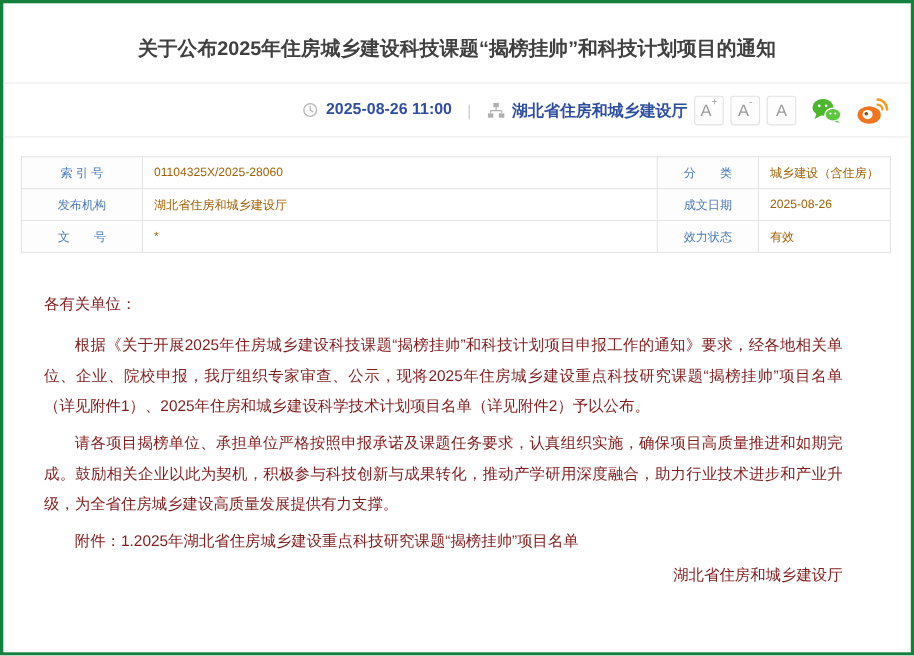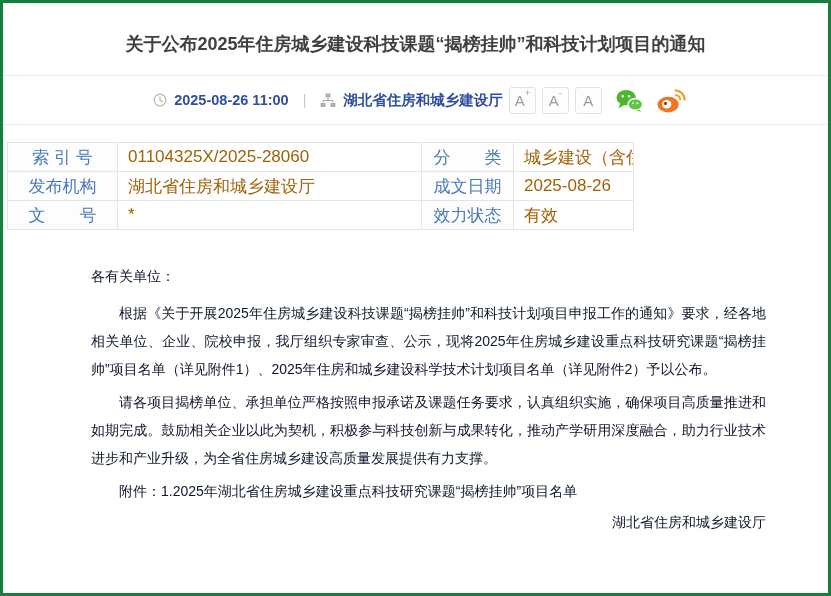--- a/index.html
+++ b/index.html
@@ -28,21 +28,21 @@
   }
 
   
   .meta-bar {
     margin-top: 18px;
     height: 50px;
     border-top: 1px solid #ececec;
     border-bottom: 1px solid #ececec;
     display: flex;
     align-items: center;
-    justify-content: center;
+    justify-content: flex-end;
     padding: 0 20px 0 28px;
   }
   .meta-left { display: flex; align-items: center; }
   .meta-left .icon { display: inline-flex; align-items: center; margin-right: 7px; }
   .meta-time, .meta-source {
     color: #2e4e9e;
     font-size: 14.5px;
     font-weight: bold;
     text-decoration: none;
   }
@@ -60,47 +60,47 @@
     font-family: "Liberation Sans", "DejaVu Sans", sans-serif;
     cursor: pointer;
     padding: 0;
     position: relative;
   }
   .font-btn sup { font-size: 9px; position: relative; top: -4px; left: 0px; }
   .share-btn { margin-left: 14px; display: inline-flex; align-items: center; cursor: pointer; background: none; border: none; padding: 0; }
 
   
   .info-table {
-    width: 627px;
-    margin: 17px 20px 0 4px;
+    width: 791px;
+    margin: 17px 20px 0 16px;
     border-collapse: collapse;
     table-layout: fixed;
-    font-size: 17px;
+    font-size: 11px;
   }
   .info-table td {
     border: 1px solid #e4e4e4;
     height: 29px;
     padding: 2px 10px;
     vertical-align: middle;
     white-space: nowrap;
     overflow: hidden;
   }
   .info-table td.lbl {
     color: #4a7ab5;
     text-align: center;
     background: #fdfdfd;
     padding: 2px 4px;
   }
   .info-table td.val { color: #a16207; }
 
   
   .article-body {
-    padding: 32px 62px 0 88px;
+    padding: 32px 62px 0 37px;
     font-size: 14px;
-    color: #0f172a;
+    color: #7f1d1d;
     line-height: 28px;
   }
   .article-body p { margin: 0; }
   .salutation { margin-bottom: 9px !important; }
   .para { text-indent: 2em; text-align: justify; margin-bottom: 5px !important; }
   .att-line-1 { text-indent: 2em; margin-top: 1px !important; }
   .att-line-2 { padding-left: calc(2em + 42px); margin-top: 1px !important; }
   .signature { text-align: right; margin-top: 3px !important; }
 </style>
 </head>

